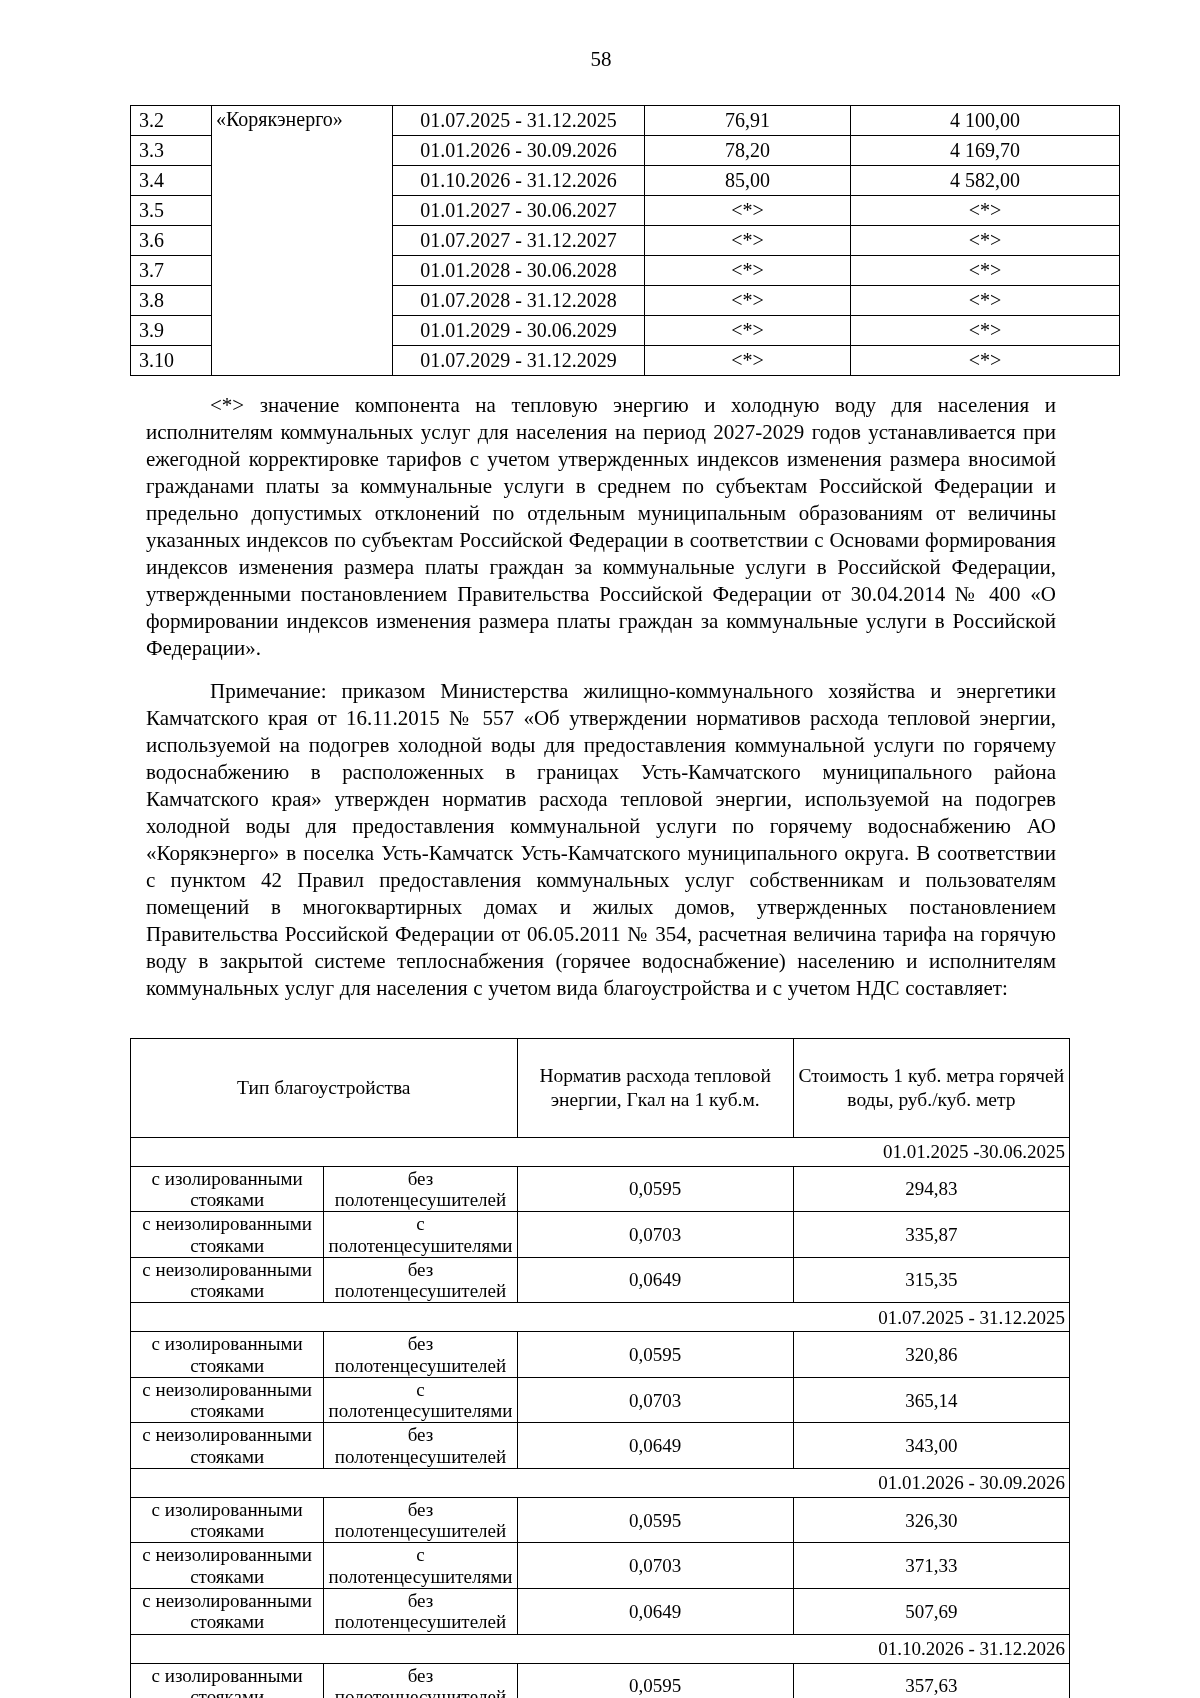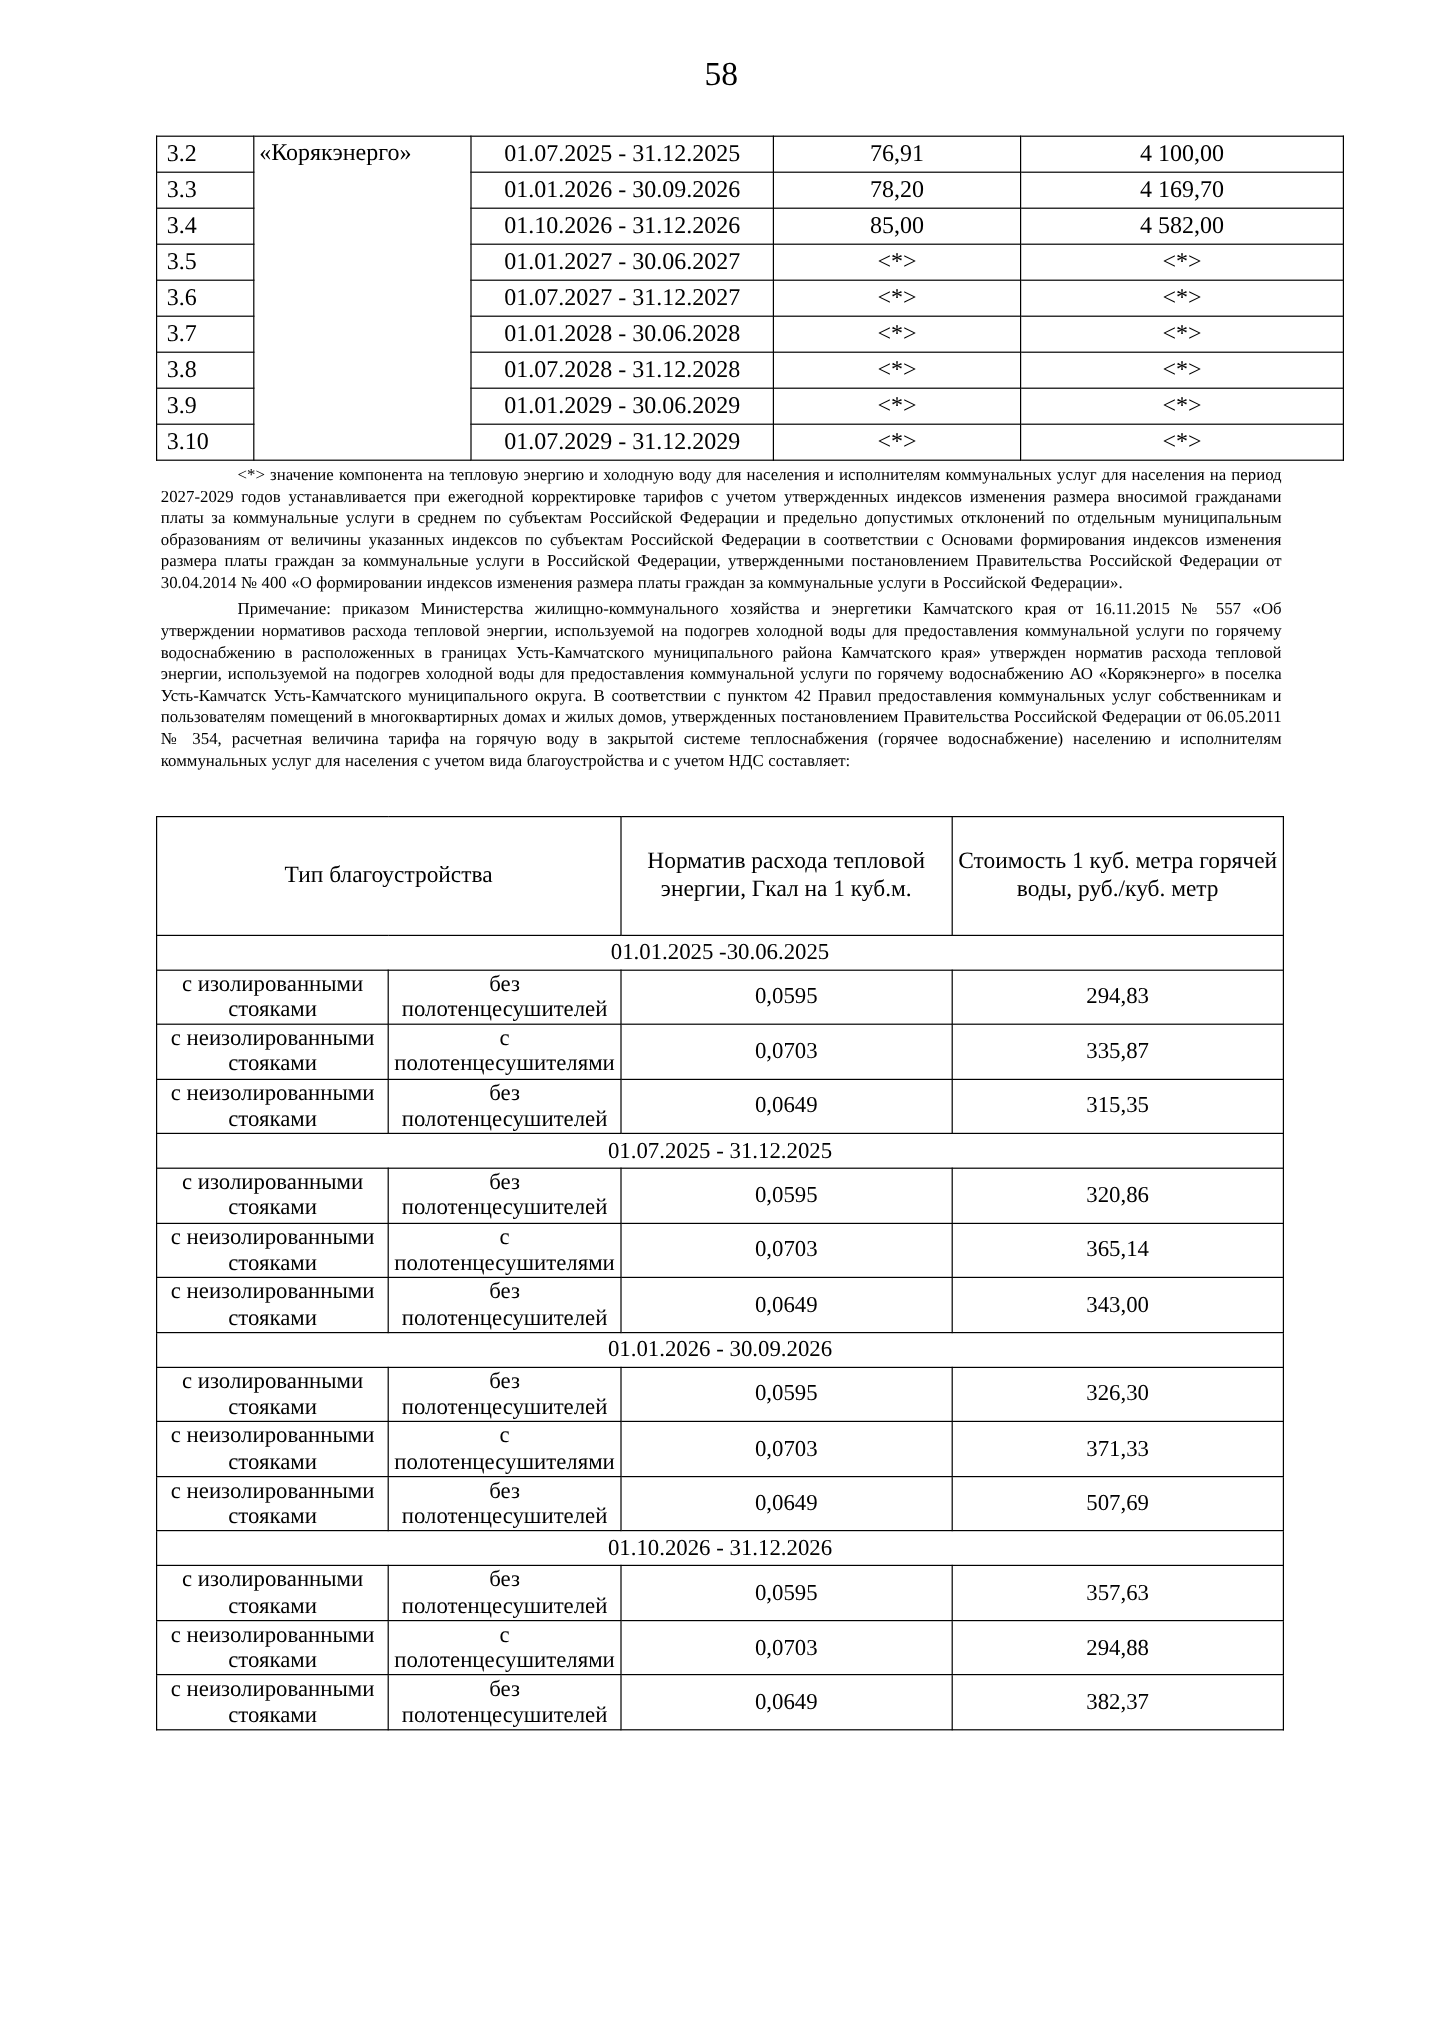--- a/index.html
+++ b/index.html
@@ -16,21 +16,21 @@
   }
   .page {
     width: 1200px;
     min-height: 1698px;
     box-sizing: border-box;
     padding: 48px 128px 40px 130px;
     position: relative;
   }
   .page-number {
     text-align: center;
-    font-size: 28px;
+    font-size: 21px;
     line-height: 1.1;
     margin: 0 0 34px 0;
   }
 
   
   table {
     border-collapse: collapse;
     width: 940px;
     table-layout: fixed;
   }
@@ -49,26 +49,26 @@
     padding: 1px 4px;
   }
   .tariff-table .col-num      { width: 68px;  text-align: left;   padding-left: 8px; }
   .tariff-table .col-org      { width: 172px; text-align: left; }
   .tariff-table .col-period   { width: 243px; text-align: center; }
   .tariff-table .col-val1     { width: 197px; text-align: center; }
   .tariff-table .col-val2     { width: 260px; text-align: center; }
 
   
   p.body-text {
-    font-size: 14px;
+    font-size: 21px;
     line-height: 1.285;
     text-align: justify;
     text-align-last: left;
     text-indent: 64px;
-    margin: 4px;
+    margin: 16px;
     hyphens: none;
     word-spacing: 0.02em;
   }
   .para-gap-1 { margin-top: 40px; }
   .para-gap-2 { margin-top: 36px; }
 
   
   .hw-table { margin-top: 36px; }
   .hw-table td {
     height: 24px;
@@ -80,21 +80,21 @@
     vertical-align: middle;
     height: 96px;
     font-size: 19.5px;
     line-height: 1.22;
   }
   .hw-table .col-type   { width: 278px; }
   .hw-table .col-towel  { width: 270px; }
   .hw-table .col-norm   { width: 196px; }
   .hw-table .col-cost   { width: 196px; }
   .hw-table .period-row td {
-    text-align: center;
+    text-align: right;
     height: 26px;
   }
   .hw-table .cell-left   { text-align: center; }
   .hw-table .cell-center { text-align: center; }
 </style>
 </head>
 <body>
 
 <div class="page">
 

